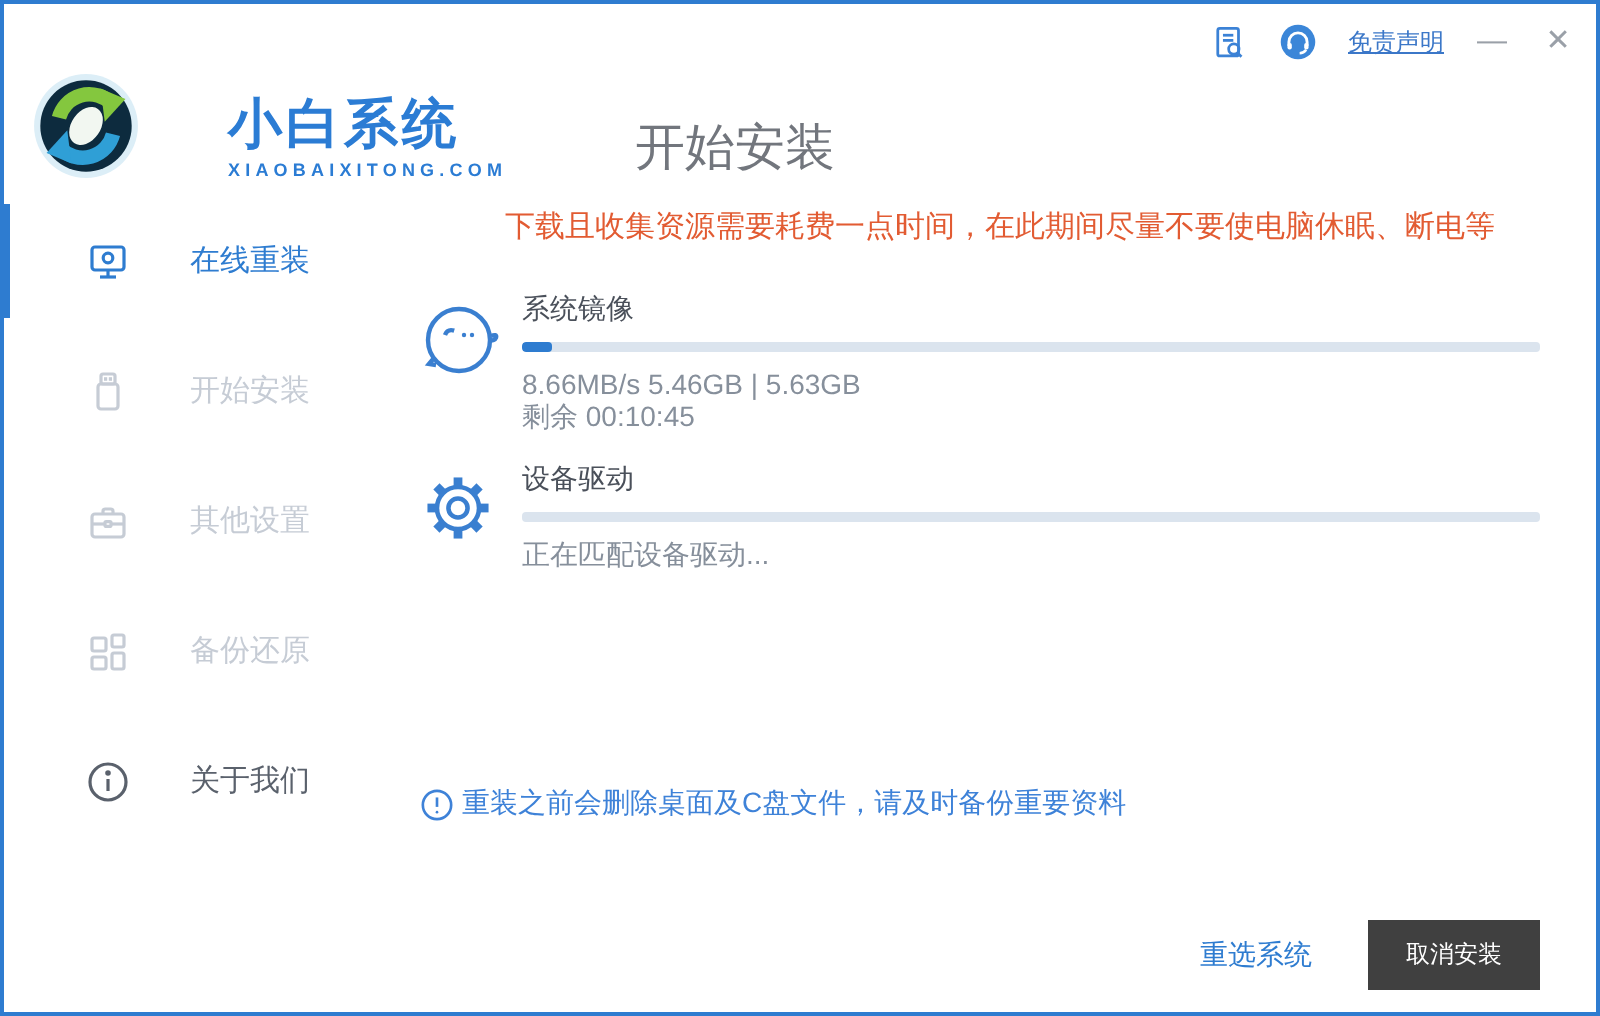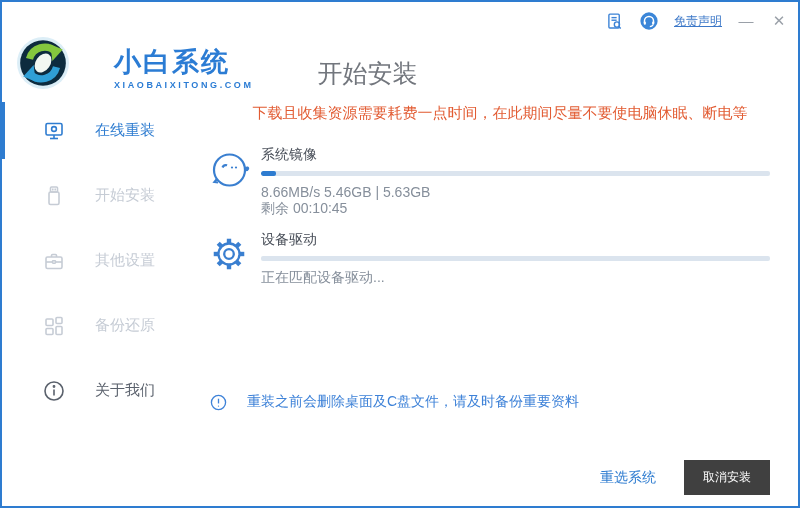--- a/index.html
+++ b/index.html
@@ -35,21 +35,21 @@
   .warning { position:absolute; top:14px; left:0; right:0; text-align:center;
     color:#e25b32; font-size:15px; }
   .tasks { position:absolute; top:56px; left:6px; right:28px; }
   .task { display:flex; margin-bottom:13px; }
   .task-icon { flex:0 0 44px; width:44px; margin-right:9px; padding-top:2px; color:#3a7fd0; }
   .task-body { flex:1; }
   .task-title { font-size:14px; color:#4a505a; margin-bottom:7px; }
   .task-bar { height:5px; background:#dbe4ee; border-radius:2px; overflow:hidden; }
   .task-fill { height:100%; background:#2e7cd0; border-radius:2px; width:0; }
   .task-stats { display:flex; justify-content:space-between; margin-top:8px; font-size:14px; color:#868f9b;flex-direction:column; }
-  .note { position:absolute; left:8px; top:303px; display:flex; align-items:center; gap:20px;
+  .note { position:absolute; left:8px; top:303px; display:flex; align-items:center; gap:4px;
     color:#3e82d8; font-size:14px; }
   .footer { position:absolute; right:28px; top:370px; display:flex; align-items:center; gap:28px; }
   .reselect { color:#2e7cd0; font-size:14px; cursor:pointer; }
   .cancel-btn { min-width:86px; height:35px; padding:0 18px; background:#404040; color:#fff;
     font-size:12px; border:none; display:flex; align-items:center; justify-content:center; cursor:pointer; }
   svg { display:block; }
 </style>
 </head>
 <body>
 

